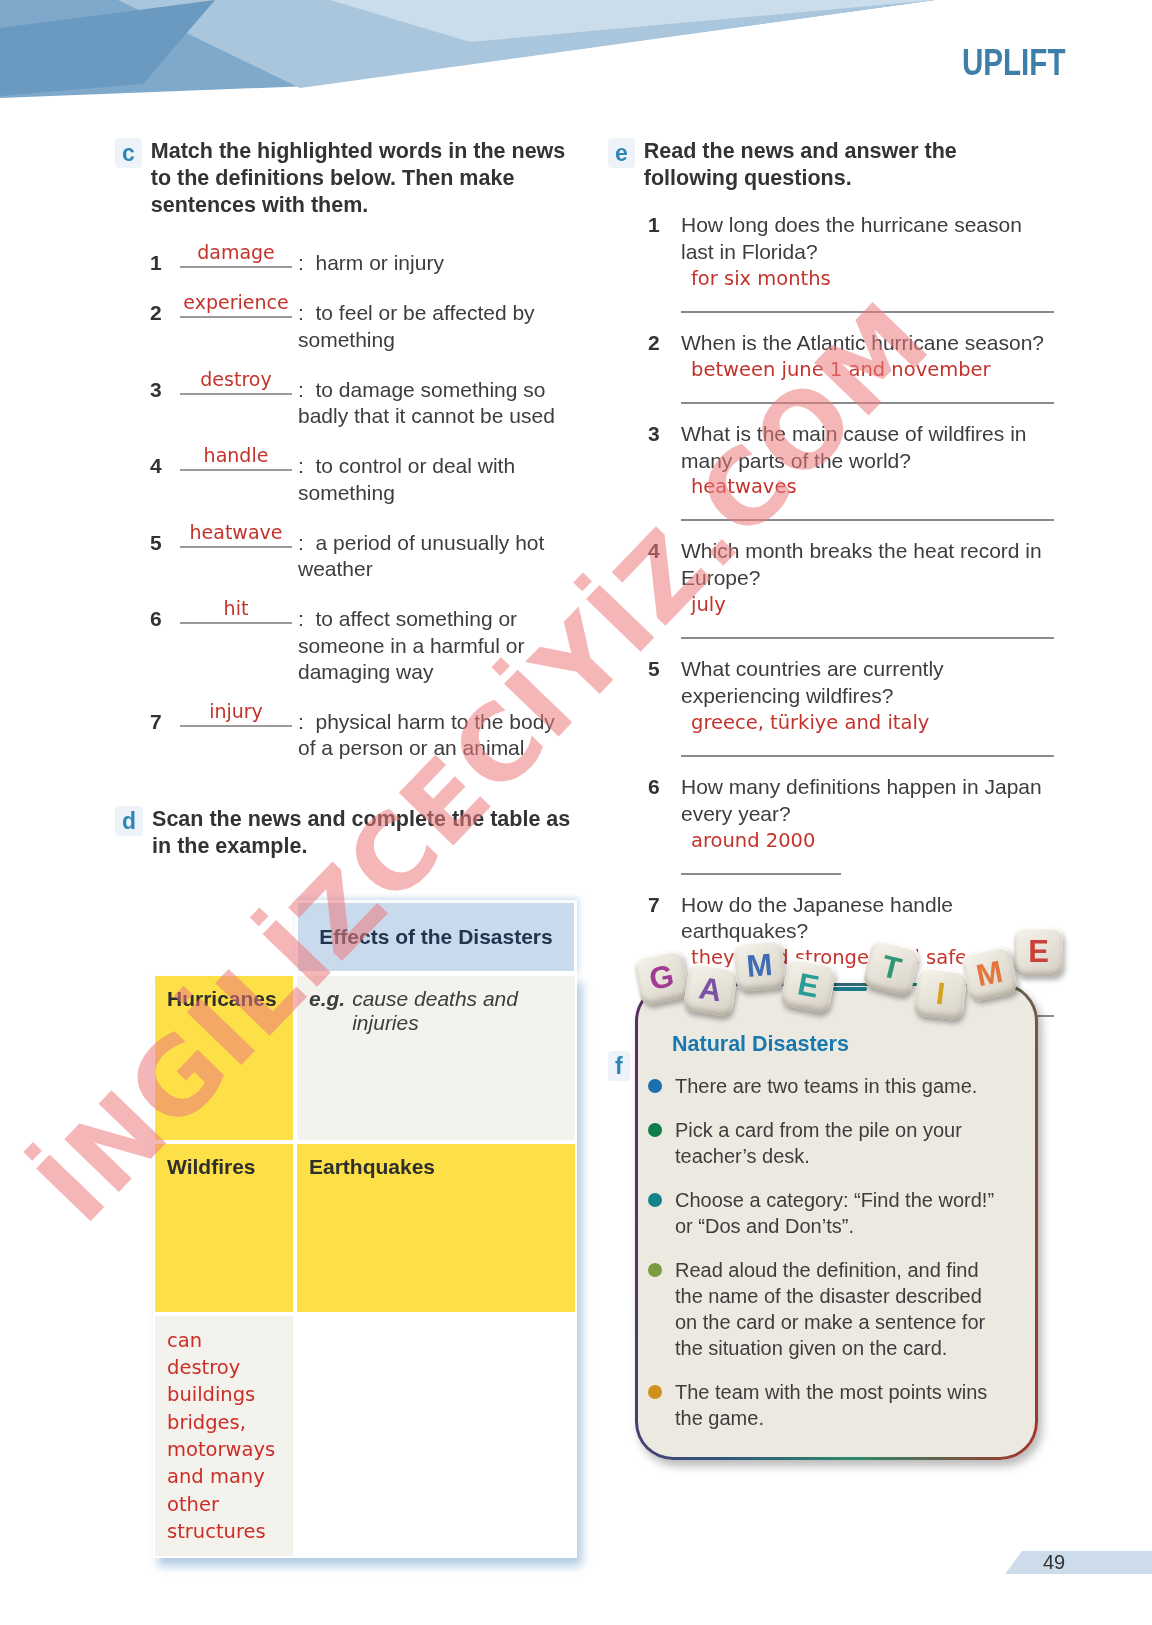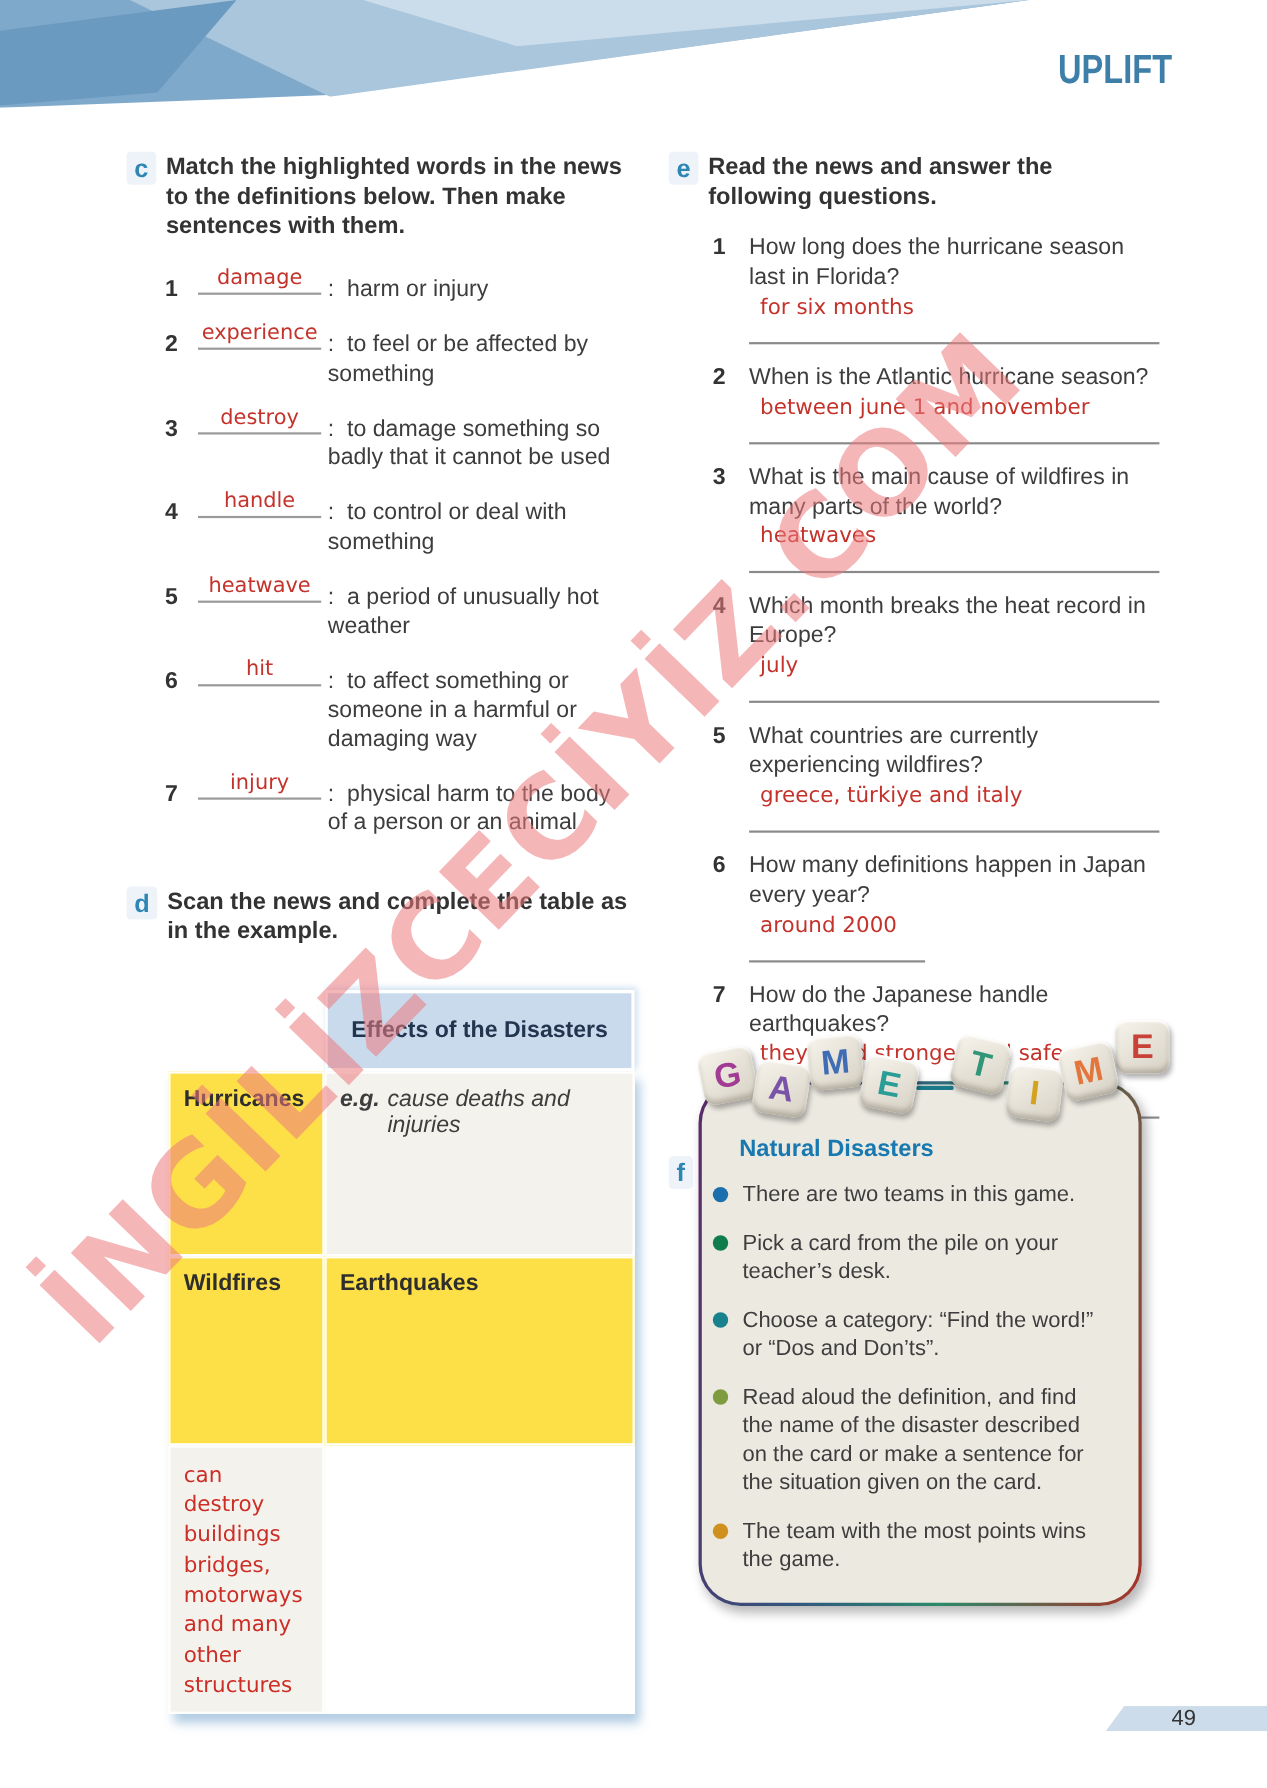--- a/index.html
+++ b/index.html
@@ -98,21 +98,21 @@
   .tile-dash{flex:none;width:34px;height:4px;border-radius:2px;margin-top:60px;}
   .game-heading{margin:0 0 16px 24px;font-size:21.5px;font-weight:bold;}
   .rule{display:flex;margin-bottom:18px;}
   .rule .dot{width:14px;height:14px;border-radius:50%;flex:none;margin:6px 13px 0 0;}
   .rule .rtext{font-size:20px;color:#3d3d3d;line-height:1.3;max-width:325px;}
 
   
   .page-band{position:absolute;left:1005px;top:1551px;width:147px;height:23px;
       background:#ccdcea;clip-path:polygon(17px 0,100% 0,100% 100%,0 100%);
       display:flex;align-items:center;}
-  .page-num{margin-left:60px;font-size:20px;color:#333;}
+  .page-num{margin-left:38px;font-size:20px;color:#333;}
 </style>
 </head>
 <body>
 
 <div class="page">
 
   <div class="deco">
     <div class="l1"></div>
     <div class="l2"></div>
     <div class="l3"></div>

